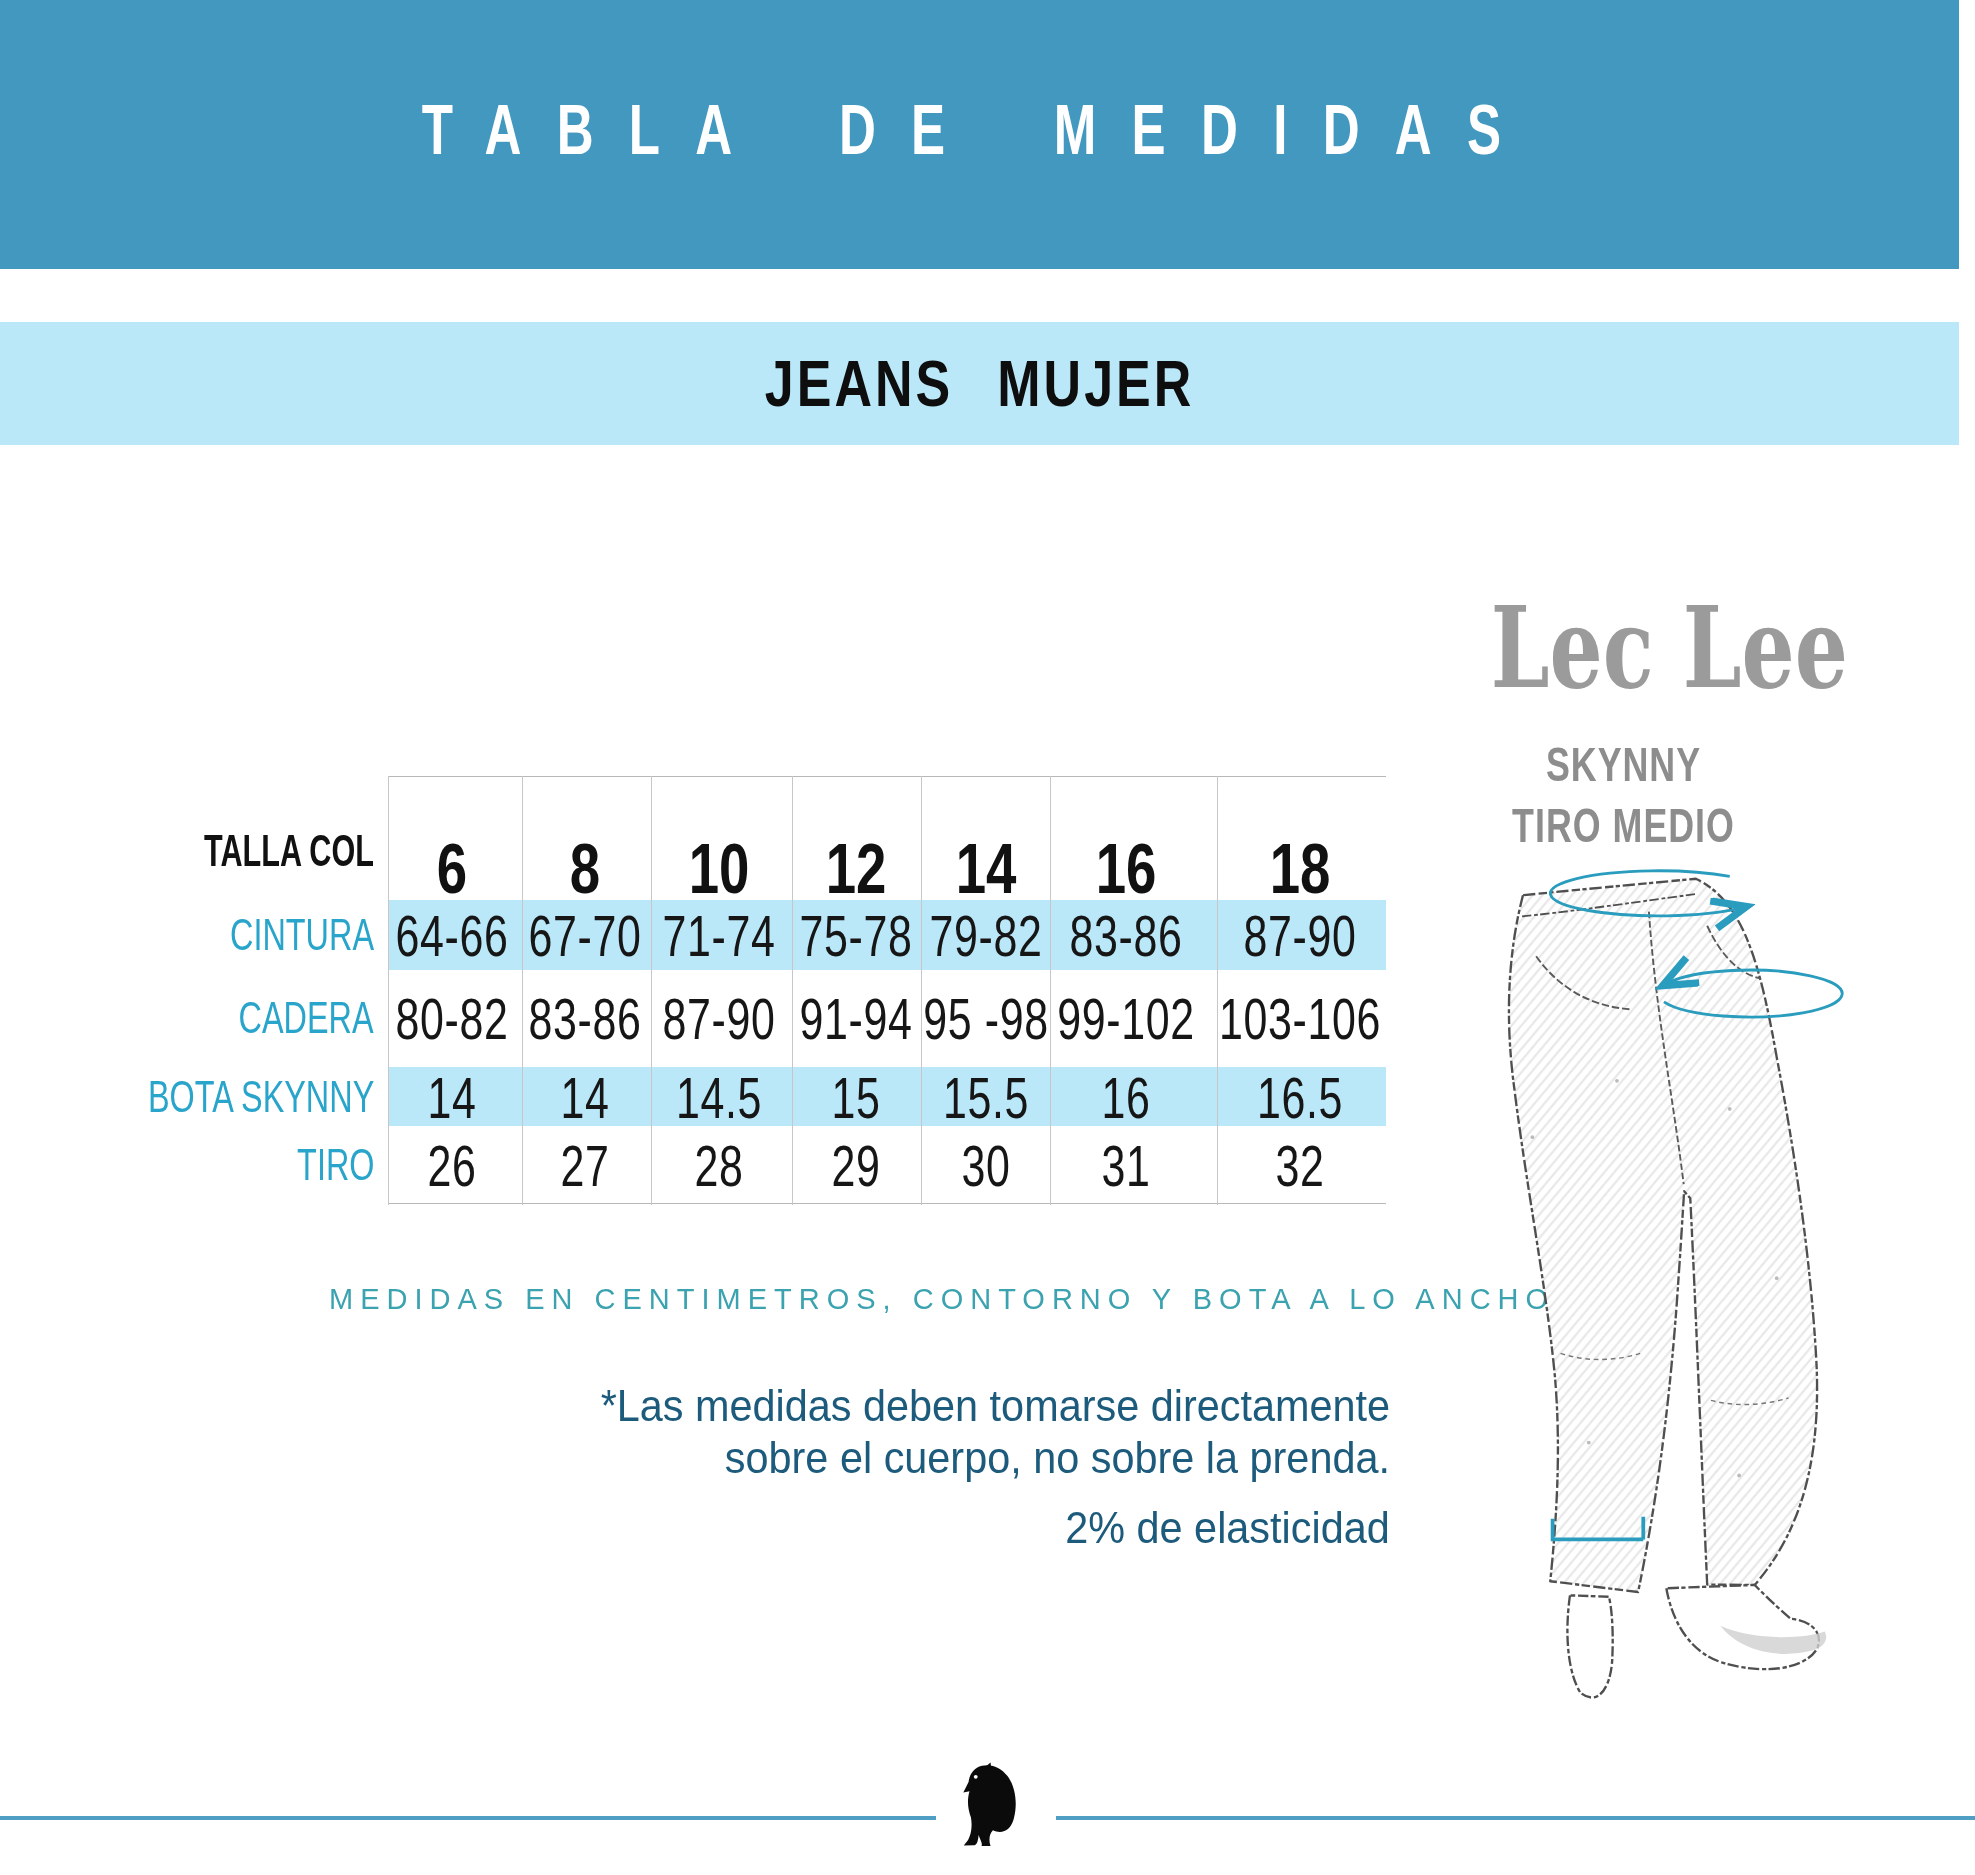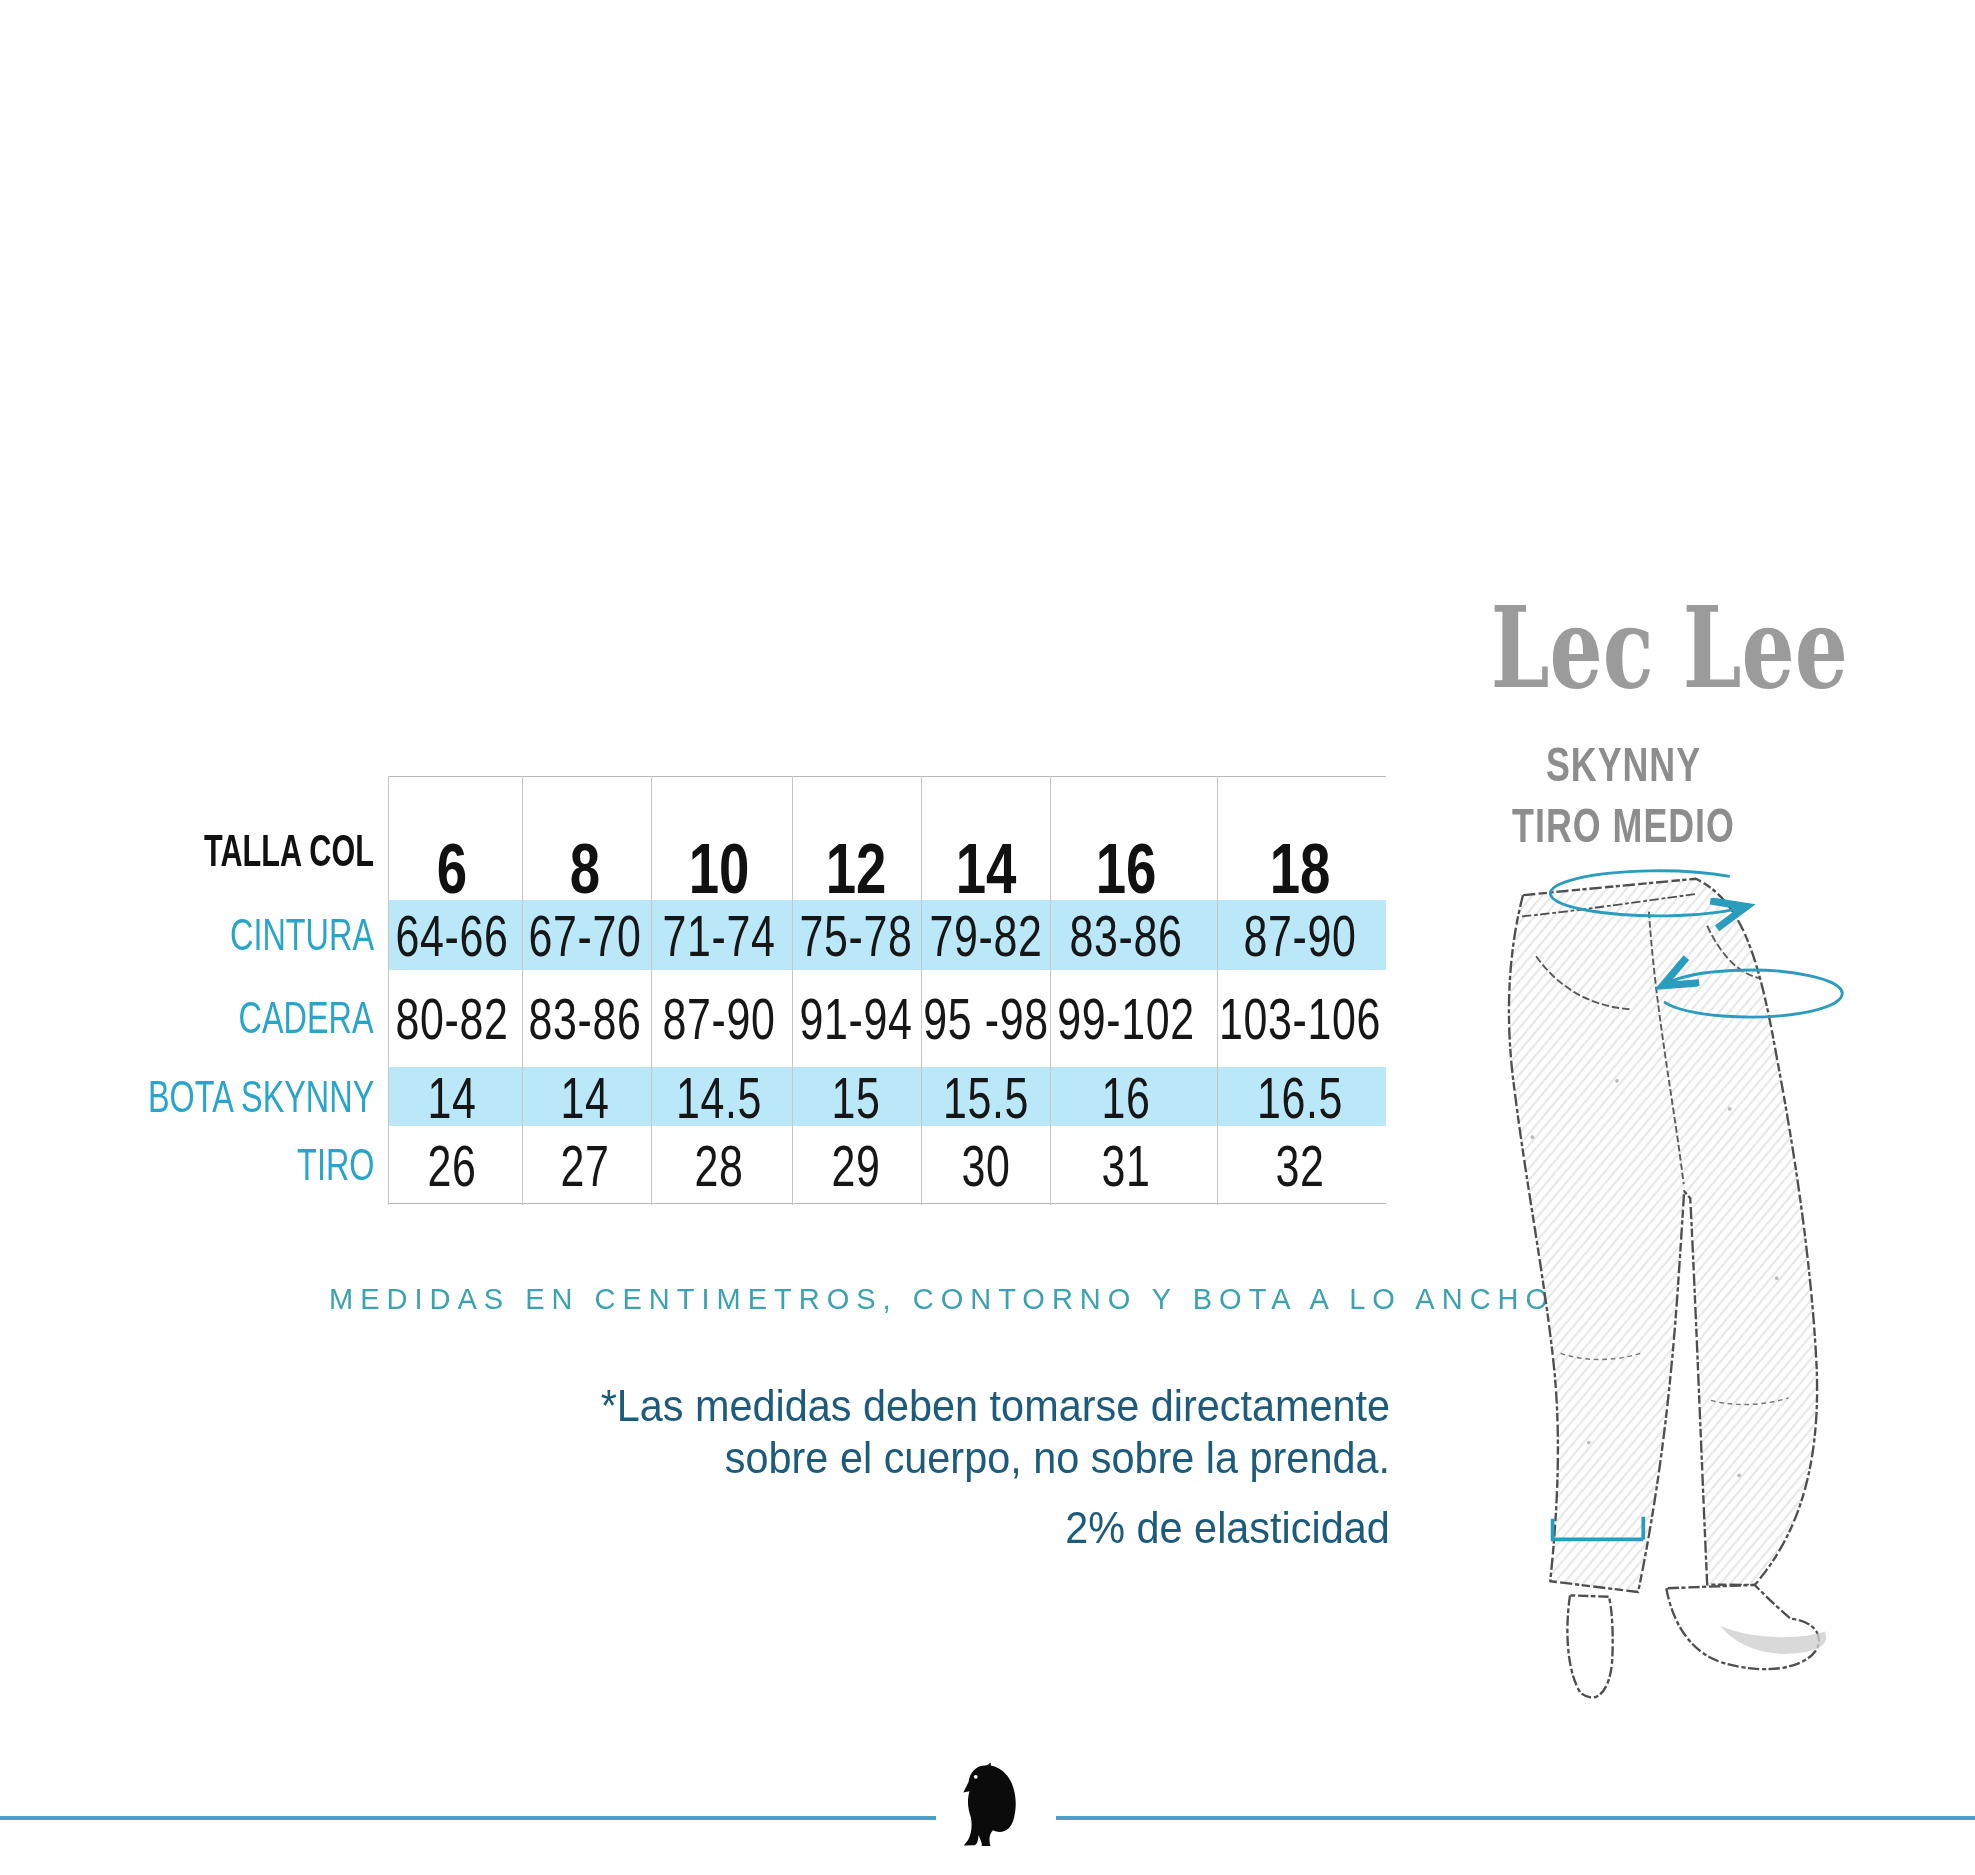--- a/index.html
+++ b/index.html
@@ -56,21 +56,27 @@
   
   .divider{position:absolute;top:1816px;height:4.2px;background:#4f9fc4;}
   .divider.left{left:0;width:936px;} .divider.right{left:1056px;width:919px;}
   .animal{position:absolute;left:941px;top:1762px;width:101px;height:86px;}
 </style>
 </head>
 <body>
 
 <div class="stage">
 
+  <header class="banner">
+    <h1>TABLA DE MEDIDAS</h1>
+  </header>
 
+  <div class="subband">
+    <h2>JEANS MUJER</h2>
+  </div>
 
   <section>
     <div class="stripe s1"></div>
     <div class="stripe s2"></div>
     <div class="hline" style="top:776px"></div>
     <div class="hline" style="top:1203px"></div>
     <div class="vline" style="left:388px"></div>
     <div class="vline" style="left:522px"></div>
     <div class="vline" style="left:651px"></div>
     <div class="vline" style="left:792px"></div>

